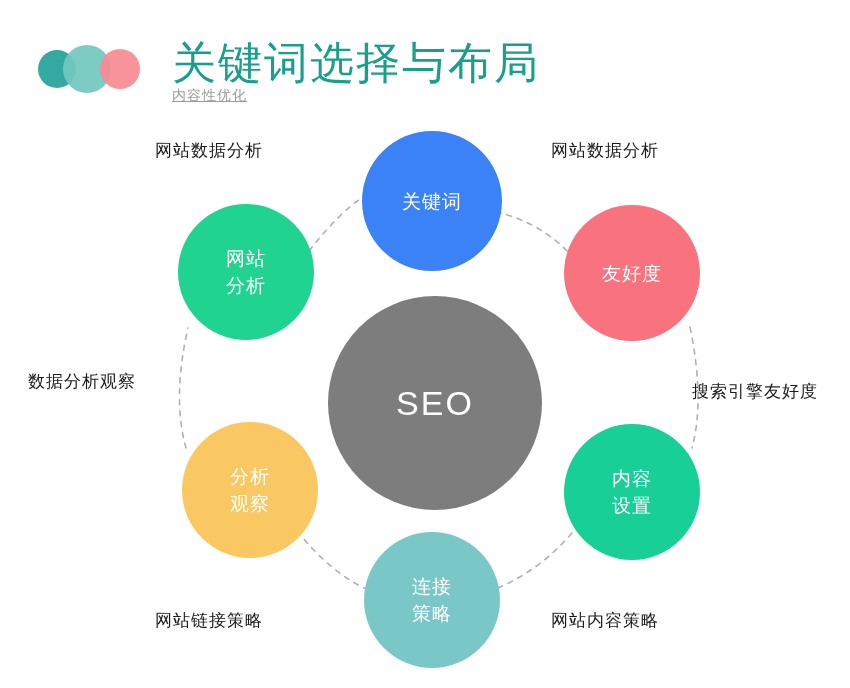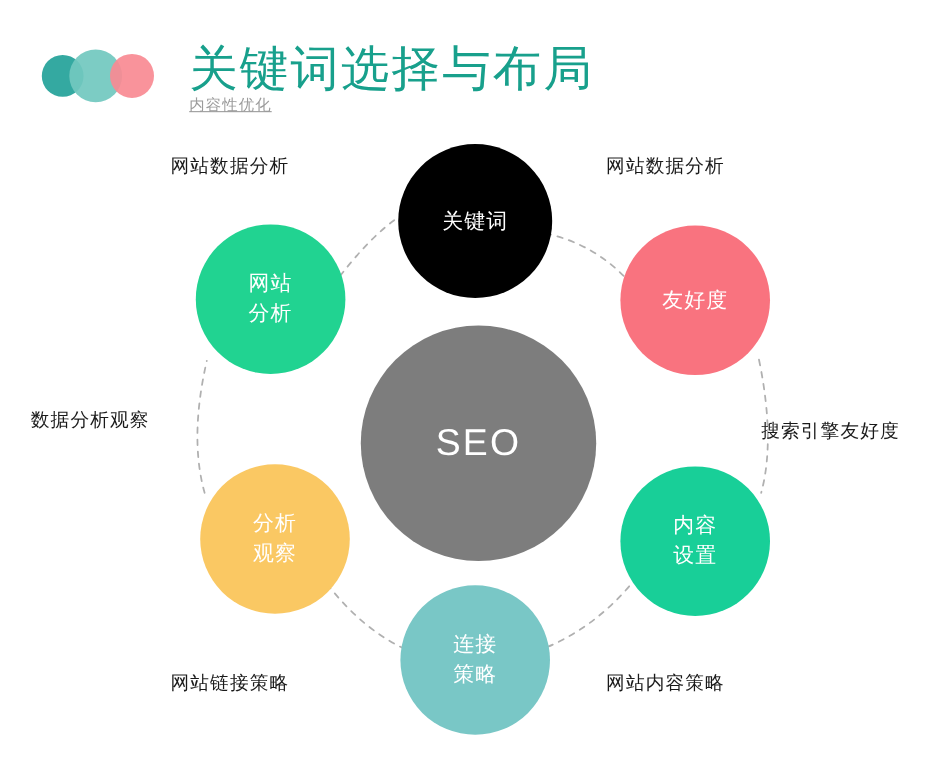--- a/index.html
+++ b/index.html
@@ -90,21 +90,21 @@
     left: 328px; top: 296px;
     width: 214px; height: 214px;
     background: #7d7d7d;
   }
   #node-center .node-label {
     font-size: 34px;
     line-height: 50px;
     letter-spacing: 2px;
   }
 
-  #node-keyword   { left: 362px; top: 131px; width: 140px; height: 140px; background: #000000; }
+  #node-keyword   { left: 362px; top: 131px; width: 140px; height: 140px; background: #3b82f6; }
   #node-friendly  { left: 564px; top: 205px; width: 136px; height: 136px; background: #f9737f; }
   #node-content   { left: 564px; top: 424px; width: 136px; height: 136px; background: #18cf98; }
   #node-link      { left: 364px; top: 532px; width: 136px; height: 136px; background: #79c7c6; }
   #node-observe   { left: 182px; top: 422px; width: 136px; height: 136px; background: #fac863; }
   #node-analysis  { left: 178px; top: 204px; width: 136px; height: 136px; background: #21d391; align-items: center; }
 
   .outer-label {
     position: absolute;
     font-size: 17px;
     line-height: 26px;

